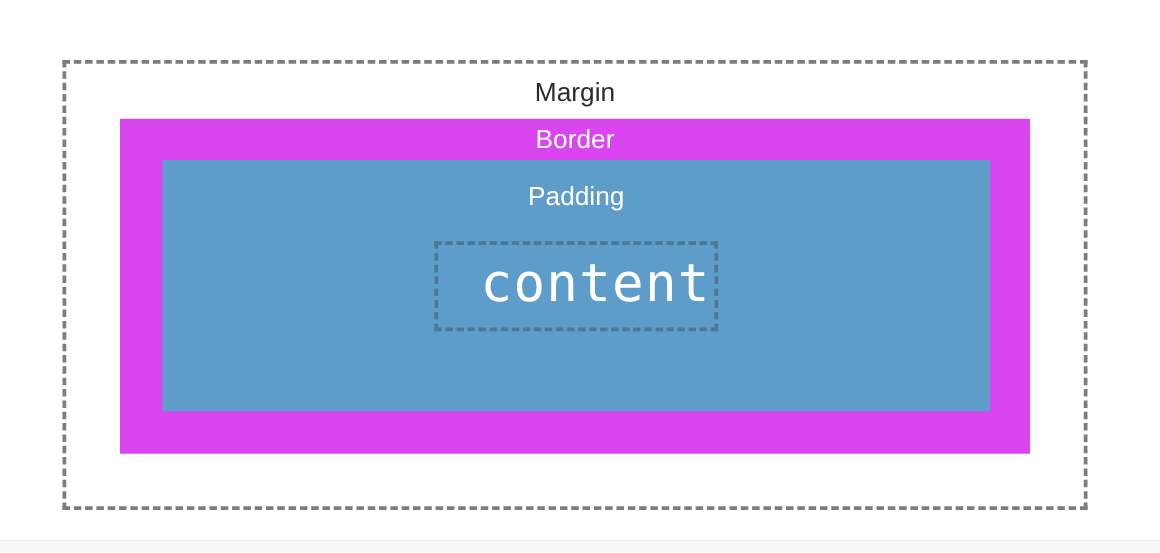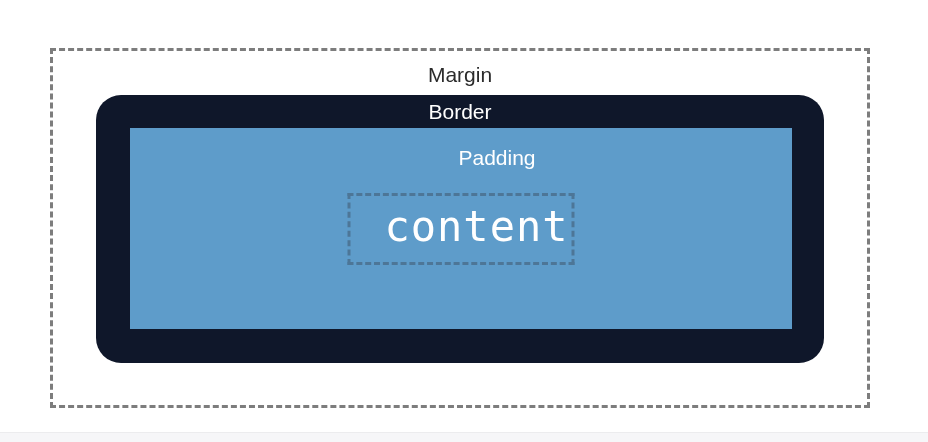--- a/index.html
+++ b/index.html
@@ -54,21 +54,20 @@
     position: absolute;
     left: 34px;
     top: 33px;
     width: 662px;
     height: 201px;
     background: #5e9cca;
   }
   .padding-label {
     top: 18px;
     color: #ffffff;
-    padding-left: 36px;
   }
   .content-box {
     position: absolute;
     left: 50%;
     top: 50%;
     transform: translate(-50%, -50%);
     width: 227px;
     height: 72px;
     box-sizing: border-box;
     border: 3px dashed #4d7697;
@@ -97,21 +96,21 @@
 </style>
 </head>
 <body>
 
 <div class="stage">
 
   <div class="margin-box" style="border-color: rgb(125, 125, 125);">
 
     <div class="label margin-label" style="color: rgb(43, 43, 43);">Margin</div>
 
-    <div class="border-box" style="background-color: #0f172a; border-radius: 25px;">
+    <div class="border-box" style="background-color: #d946ef;">
 
       <div class="label border-label" style="color: rgb(255, 255, 255);">Border</div>
 
       <div class="padding-box" style="background-color: rgb(94, 156, 202);">
 
         <div class="label padding-label" style="color: rgb(255, 255, 255);">Padding</div>
 
         <div class="content-box" style="border-color: rgb(77, 118, 151);">
           <span class="content-label" style="color: rgb(255, 255, 255);">content</span>
         </div>

